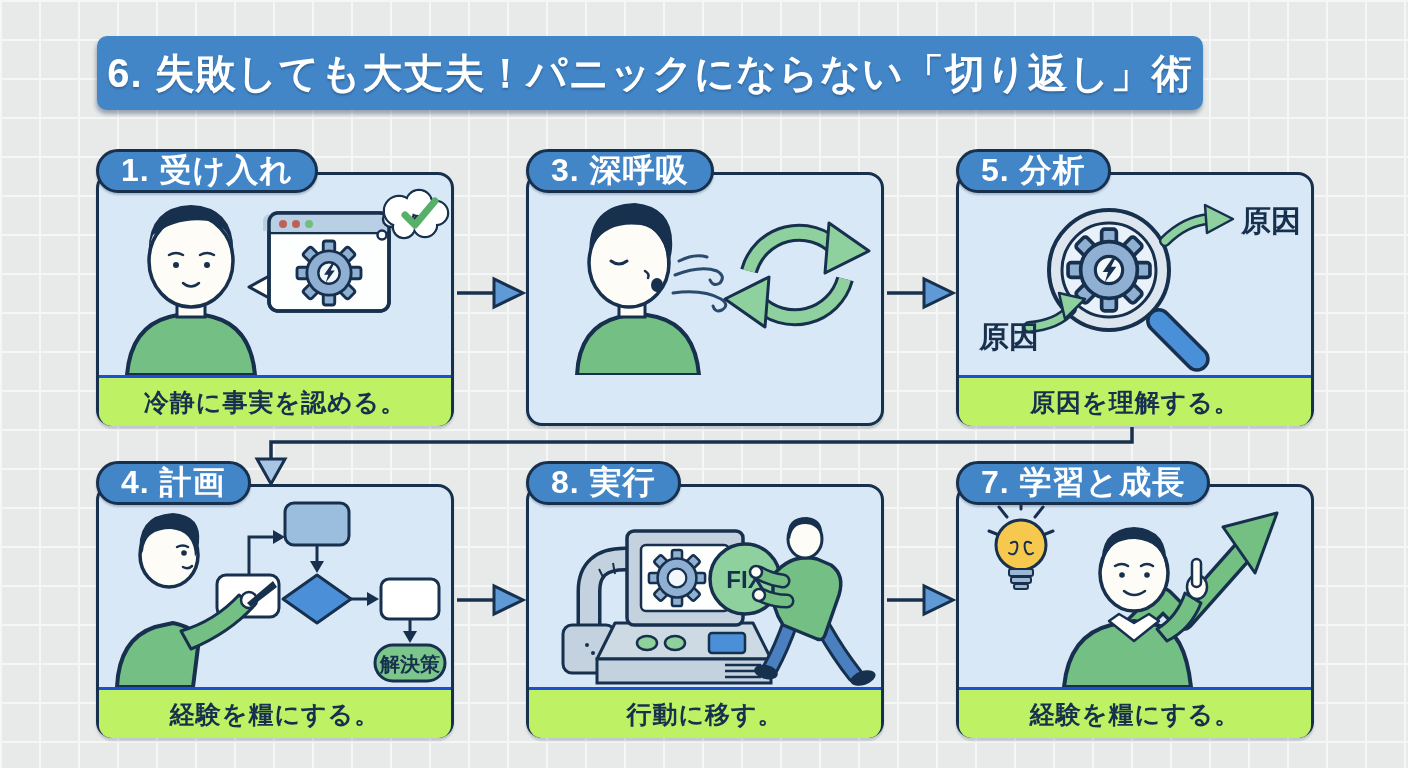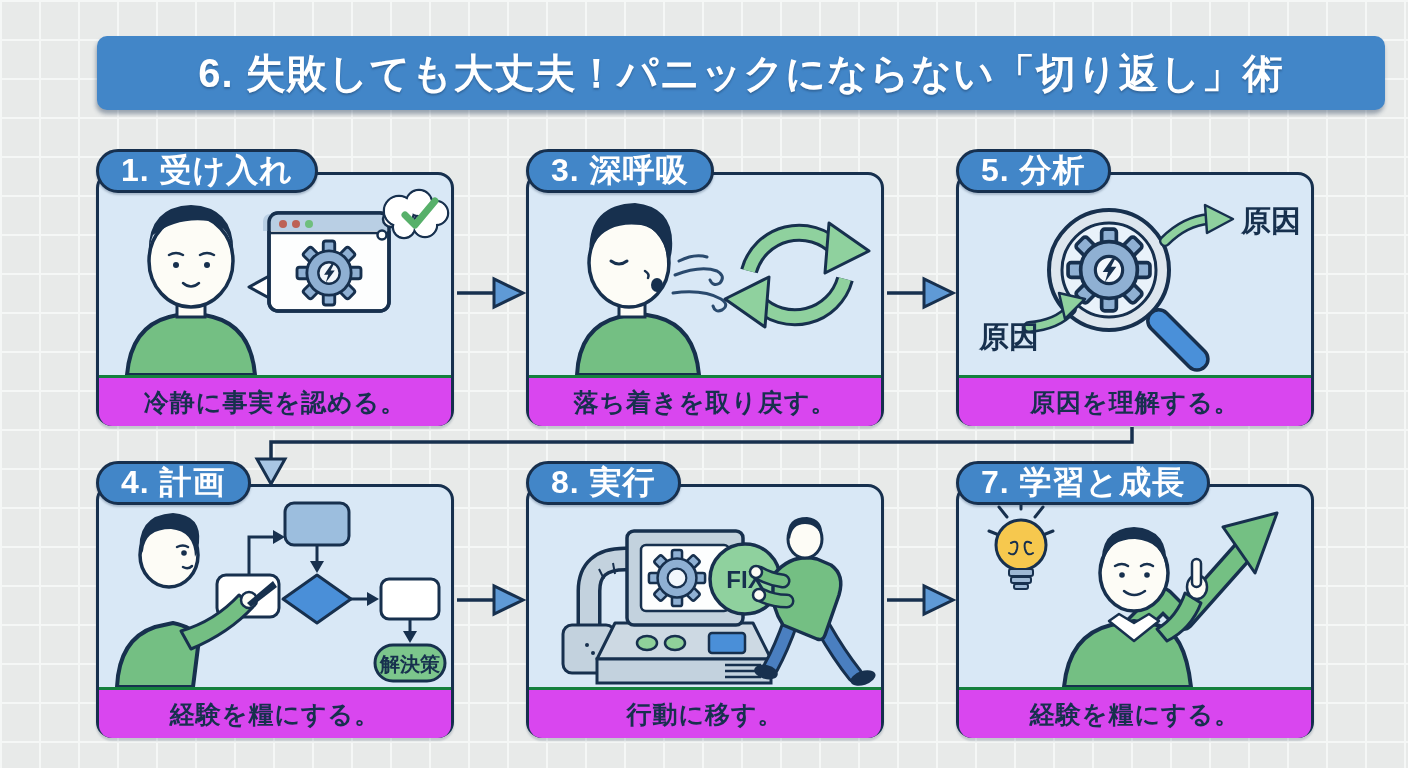--- a/index.html
+++ b/index.html
@@ -6,21 +6,21 @@
   body{
     width:1408px;height:768px;overflow:hidden;position:relative;
     font-family:"Liberation Sans","DejaVu Sans",sans-serif;
     background-color:#e8eae9;
     background-image:
       linear-gradient(to right, #f5f7f6 2px, transparent 2px),
       linear-gradient(to bottom, #f5f7f6 2px, transparent 2px);
     background-size:39px 39px;
   }
   .banner{
-    position:absolute;left:97px;top:36px;width:1288px;height:74px;
+    position:absolute;left:97px;top:36px;width:1106px;height:74px;
     background:#4286c8;border-radius:10px;z-index:3;
     display:flex;align-items:center;justify-content:center;
     box-shadow:-1px 4px 4px rgba(23,48,80,.38);
   }
   .banner-title{
     color:#ffffff;font-size:40px;font-weight:700;letter-spacing:1px;
     text-shadow:0 2px 2px rgba(23,48,80,.35);white-space:nowrap;
   }
   .overlay{position:absolute;left:0;top:0;z-index:1;pointer-events:none;}
   .panel{
@@ -31,21 +31,21 @@
   .panel .badge{
     position:absolute;top:-26px;left:-3px;height:44px;box-sizing:border-box;
     background:#4286c8;border:3px solid #17304e;border-radius:24px;
     color:#ffffff;font-size:32px;font-weight:700;letter-spacing:1px;
     padding:0 22px;display:flex;align-items:center;white-space:nowrap;
     box-shadow:0 2px 2px rgba(23,48,80,.25);
   }
   .illus{height:200px;overflow:hidden;border-radius:13px 13px 0 0;}
   .illus svg{display:block;}
   .caption{
-    height:48px;background:#d946ef;border-top:3px solid #15803d;
+    height:48px;background:#bef264;border-top:3px solid #1d4ed8;
     border-radius:0 0 13px 13px;display:flex;align-items:center;justify-content:center;
   }
   .caption span{color:#17304e;font-size:25px;font-weight:700;letter-spacing:1px;}
   svg text{font-family:"Liberation Sans","DejaVu Sans",sans-serif;font-weight:700;fill:#17304e;}
   
   #p1{left:96px;top:172px;}  #p2{left:526px;top:172px;}  #p3{left:956px;top:172px;}
   #p4{left:96px;top:484px;}  #p5{left:526px;top:484px;}  #p6{left:956px;top:484px;}
 </style>
 </head>
 <body>
@@ -167,23 +167,20 @@
       <g>
         <path d="M220,96 A52,52 0 0 1 308,74" fill="none" stroke="#17304e" stroke-width="18"></path>
         <path d="M220,96 A52,52 0 0 1 308,74" fill="none" stroke="#8fd19e" stroke-width="12"></path>
         <polygon points="300,48 340,76 296,98" fill="#8fd19e" stroke="#17304e" stroke-width="3" stroke-linejoin="round"></polygon>
         <path d="M316,104 A52,52 0 0 1 228,126" fill="none" stroke="#17304e" stroke-width="18"></path>
         <path d="M316,104 A52,52 0 0 1 228,126" fill="none" stroke="#8fd19e" stroke-width="12"></path>
         <polygon points="236,152 196,124 240,102" fill="#8fd19e" stroke="#17304e" stroke-width="3" stroke-linejoin="round"></polygon>
       </g>
     </svg>
   </div>
-  <div class="caption">
-      <span>落ち着きを取り戻す。</span>
-    </div>
 </section>
 
 <section class="panel" id="p3">
   <div class="badge">
       <span>5. 分析</span>
     </div>
   <div class="illus">
     <svg width="352" height="200" viewBox="0 0 352 200">
       <g>
         <g transform="translate(192,138) rotate(-45)">

